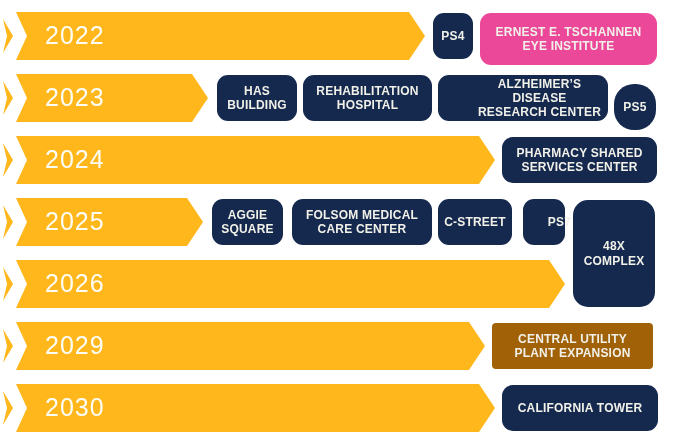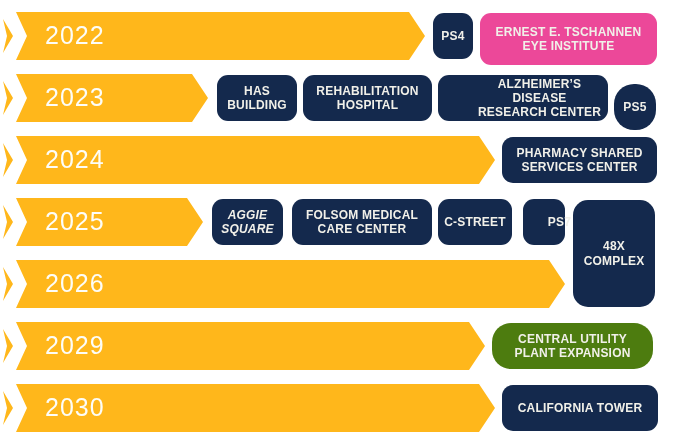--- a/index.html
+++ b/index.html
@@ -88,39 +88,39 @@
       <div class="bar" style="background: rgb(255, 183, 27);"></div>
       <div class="year" style="color: rgb(253, 253, 248);">2024</div>
     </div>
     <div class="box" style="left: 502px; top: 137px; width: 155px; height: 46px; border-radius: 11px; background: rgb(20, 41, 77); color: rgb(241, 240, 233);">PHARMACY SHARED
 SERVICES CENTER</div>
     <div class="arrow" style="left: 3px; top: 198px; width: 200px; height: 48px;">
       <div class="tail" style="background: rgb(255, 183, 27);"></div>
       <div class="bar" style="background: rgb(255, 183, 27);"></div>
       <div class="year" style="color: rgb(253, 253, 248);">2025</div>
     </div>
-    <div class="box" style="left: 212px; top: 199px; width: 71px; height: 46px; border-radius: 11px; background: rgb(20, 41, 77); color: rgb(241, 240, 233); font-style: italic;">AGGIE
+    <div class="box" style="left: 212px; top: 199px; width: 71px; height: 46px; border-radius: 11px; background: rgb(20, 41, 77); color: rgb(241, 240, 233);">AGGIE
 SQUARE</div>
     <div class="box" style="left: 292px; top: 199px; width: 140px; height: 46px; border-radius: 11px; background: rgb(20, 41, 77); color: rgb(241, 240, 233);">FOLSOM MEDICAL
 CARE CENTER</div>
     <div class="box" style="left: 438px; top: 199px; width: 74px; height: 46px; border-radius: 11px; background: rgb(20, 41, 77); color: rgb(241, 240, 233);">C-STREET</div>
     <div class="box" style="left: 523px; top: 199px; width: 42px; height: 46px; border-radius: 11px; background: rgb(20, 41, 77); color: rgb(241, 240, 233); padding-left: 34px;">PS7</div>
     <div class="box" style="left: 573px; top: 200px; width: 82px; height: 107px; border-radius: 15px; background: rgb(20, 41, 77); color: rgb(241, 240, 233);">48X
 COMPLEX</div>
     <div class="arrow" style="left: 3px; top: 260px; width: 562px; height: 48px;">
       <div class="tail" style="background: rgb(255, 183, 27);"></div>
       <div class="bar" style="background: rgb(255, 183, 27);"></div>
       <div class="year" style="color: rgb(253, 253, 248);">2026</div>
     </div>
     <div class="arrow" style="left: 3px; top: 322px; width: 482px; height: 48px;">
       <div class="tail" style="background: rgb(255, 183, 27);"></div>
       <div class="bar" style="background: rgb(255, 183, 27);"></div>
       <div class="year" style="color: rgb(253, 253, 248);">2029</div>
     </div>
-    <div class="box" style="left: 492px; top: 323px; width: 161px; height: 46px; border-radius: 19px; background: #4d7c0f; color: rgb(241, 240, 233);">CENTRAL UTILITY
+    <div class="box" style="left: 492px; top: 323px; width: 161px; height: 46px; border-radius: 4px; background: #a16207; color: rgb(241, 240, 233);">CENTRAL UTILITY
 PLANT EXPANSION</div>
     <div class="arrow" style="left: 3px; top: 384px; width: 492px; height: 48px;">
       <div class="tail" style="background: rgb(255, 183, 27);"></div>
       <div class="bar" style="background: rgb(255, 183, 27);"></div>
       <div class="year" style="color: rgb(253, 253, 248);">2030</div>
     </div>
     <div class="box" style="left: 502px; top: 385px; width: 156px; height: 46px; border-radius: 11px; background: rgb(20, 41, 77); color: rgb(241, 240, 233);">CALIFORNIA TOWER</div>
   </div>
 
 </body></html>

